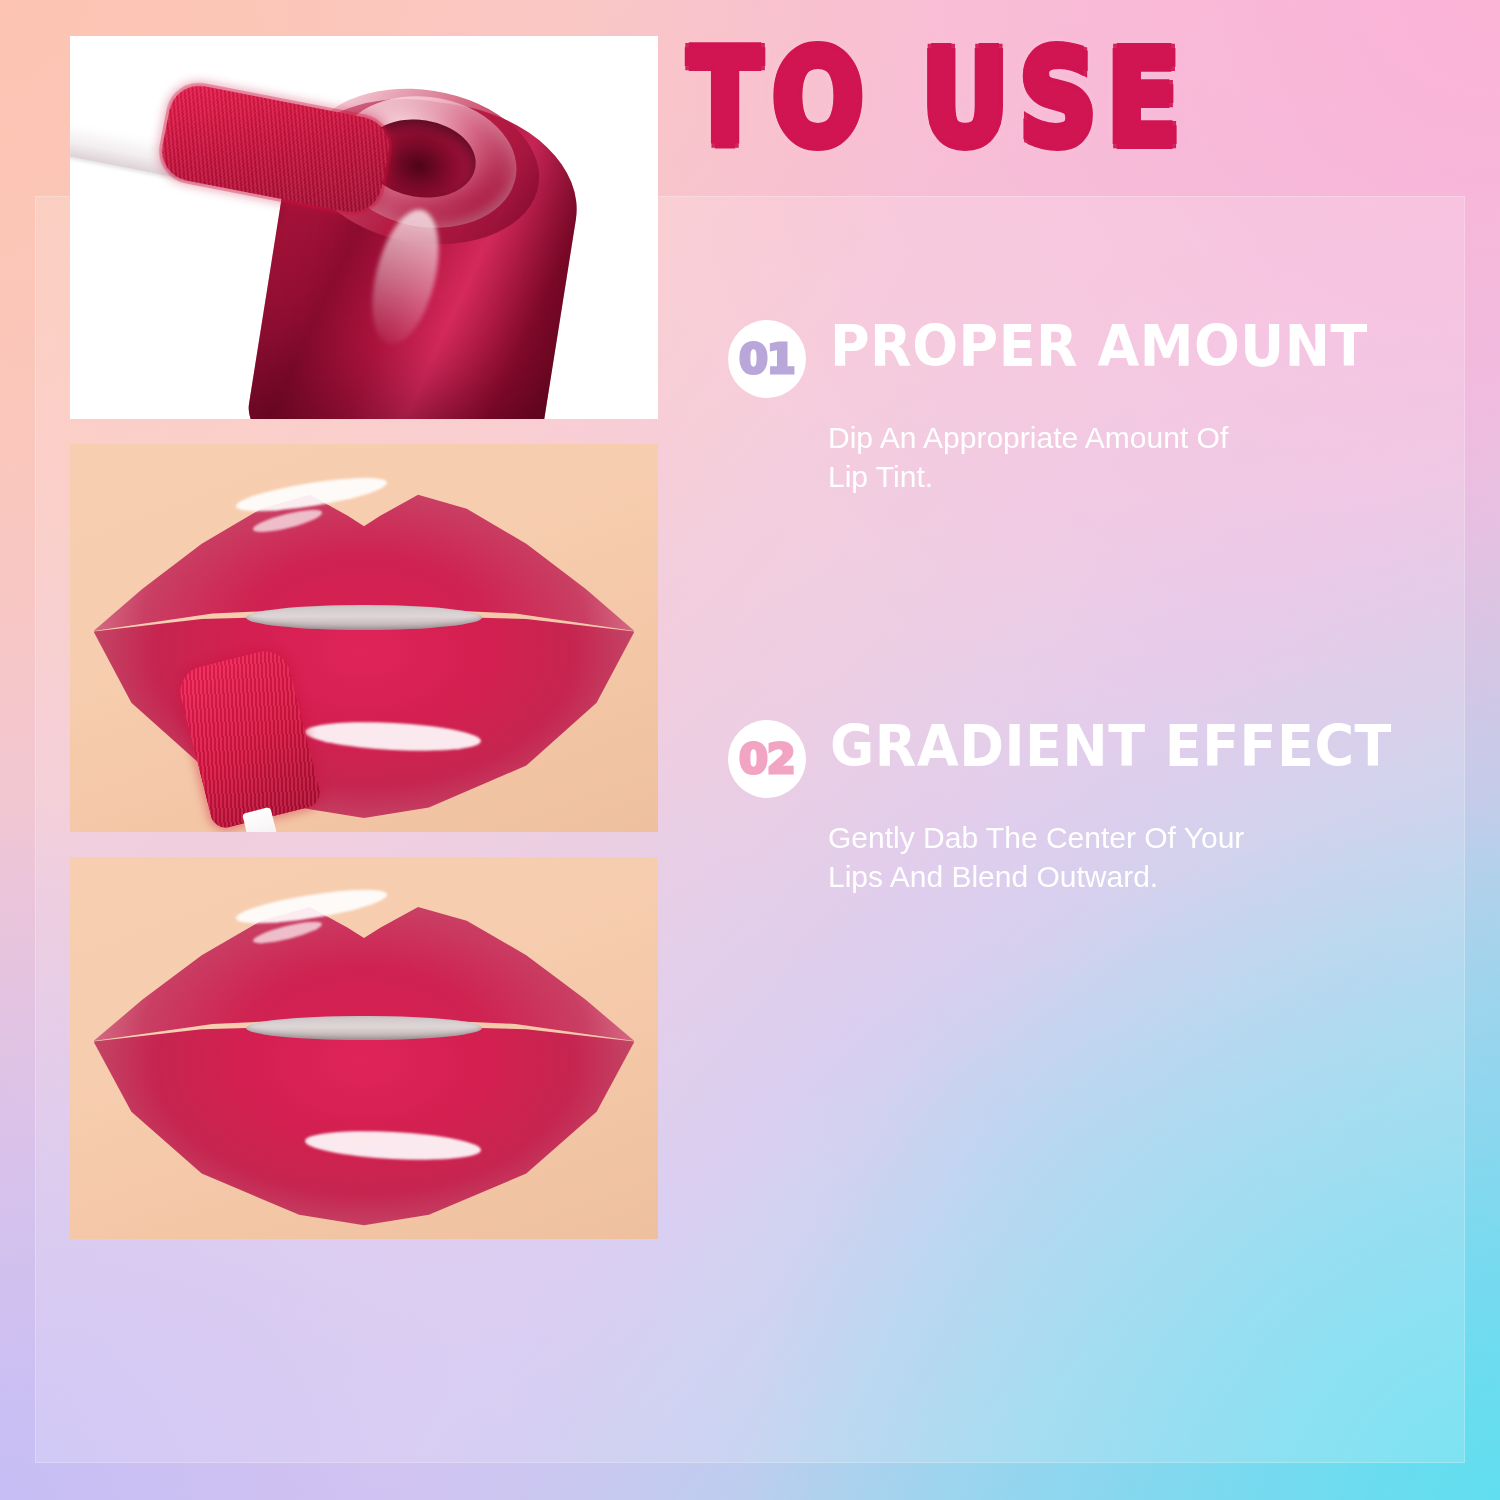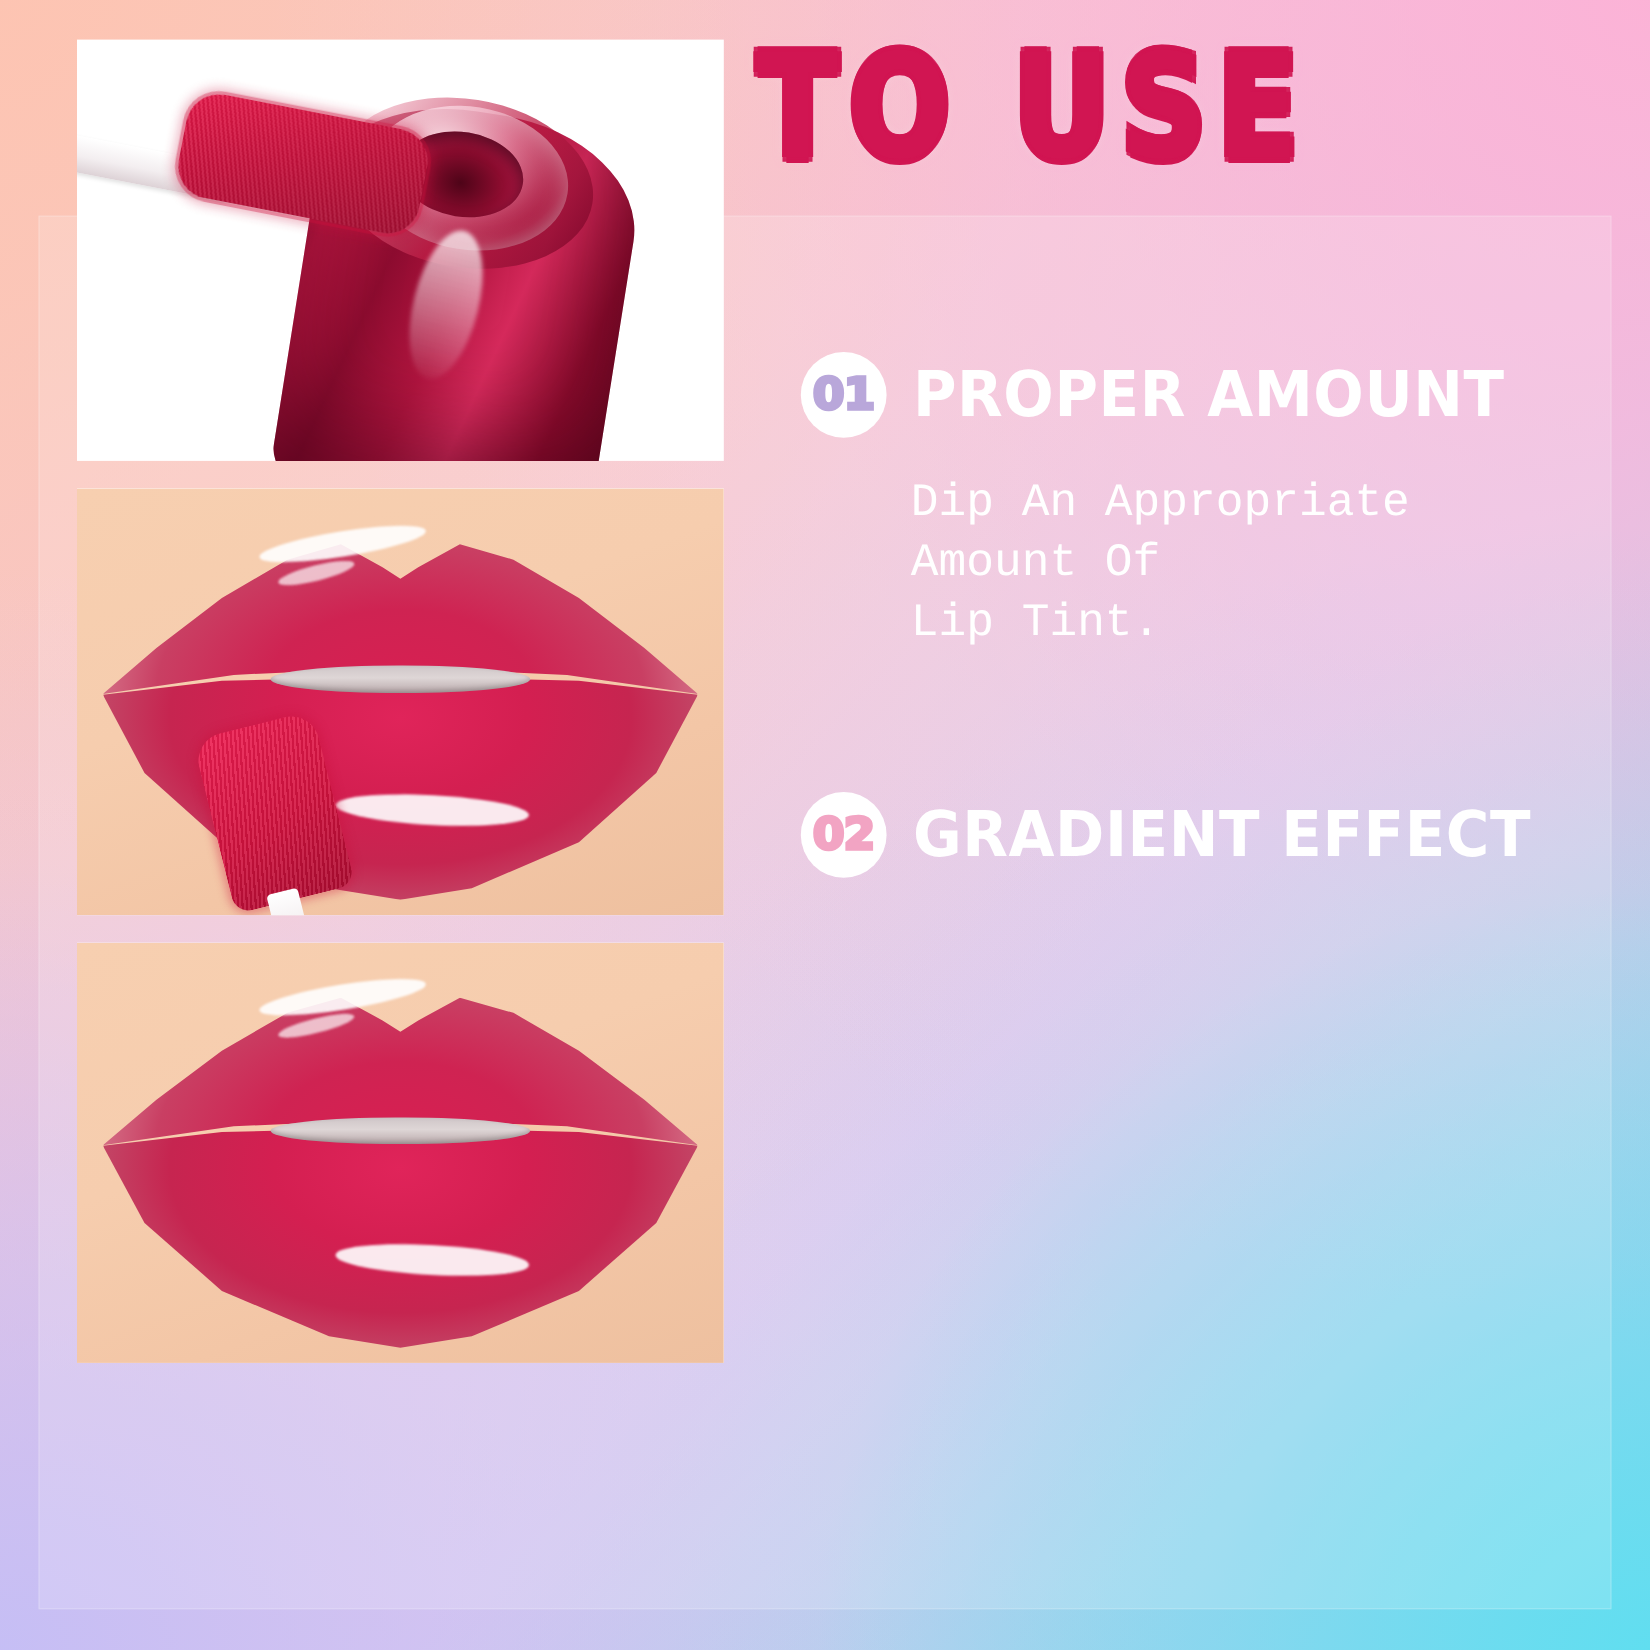--- a/index.html
+++ b/index.html
@@ -215,21 +215,21 @@
   }
 
   
   .steps { position: absolute; left: 728px; top: 196px; width: 700px; height: 1267px; }
 
   .step { position: absolute; left: 0; width: 700px; }
   .step-1 { top: 124px; }
   .step-2 { top: 524px; }
   .step-3 { top: 955px; }
 
-  .step-head { display: flex; align-items: center; gap: 24px; }
+  .step-head { display: flex; align-items: flex-start; gap: 24px; }
 
   .badge {
     flex: 0 0 auto;
     position: relative;
     width: 78px; height: 78px;
     border-radius: 50%;
     background: #ffffff;
     display: flex; align-items: center; justify-content: center;
   }
   .badge-num {
@@ -250,25 +250,25 @@
     font-weight: 700;
     font-size: 54px;
     line-height: 1.0;
     letter-spacing: 0.5px;
     color: #ffffff;
     white-space: nowrap;
     transform: scaleY(1.06);
   }
 
   .step-body {
-    margin-top: 32px;
+    margin-top: 20px;
     margin-left: 100px;
-    font-family: Liberation Mono, monospace;
+    font-family: Liberation Sans, sans-serif;
     font-weight: 400;
-    font-size: 42px;
+    font-size: 30px;
     line-height: 1.30;
     color: #ffffff;
     max-width: 600px;
     white-space: pre-line;
   }
 </style>
 </head>
 <body>
 
 <div id="poster">
@@ -333,20 +333,22 @@
 Lip Tint.</div>
     </div>
 
     <div class="step step-2">
       <div class="step-head">
         <div class="badge badge-2">
           <span class="badge-num">02</span>
         </div>
         <div class="step-title">GRADIENT EFFECT</div>
       </div>
+      <div class="step-body">Gently Dab The Center Of Your
+Lips And Blend Outward.</div>
     </div>
 
     <div class="step step-3">
     </div>
 
   </div>
 
 </div>
 
 </body></html>

